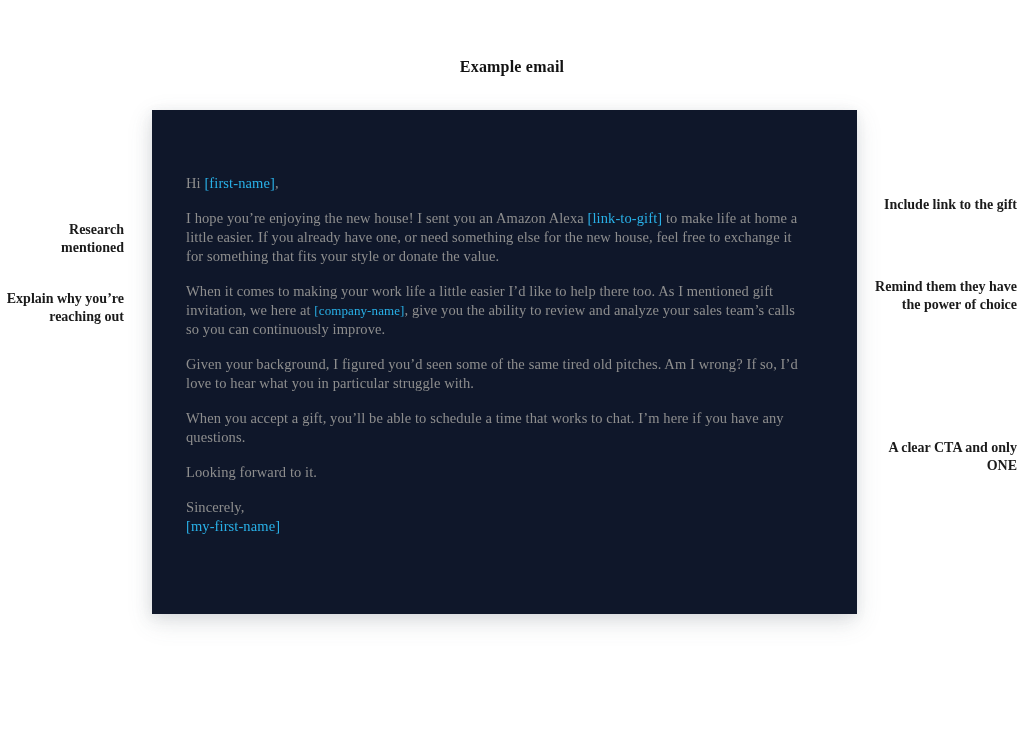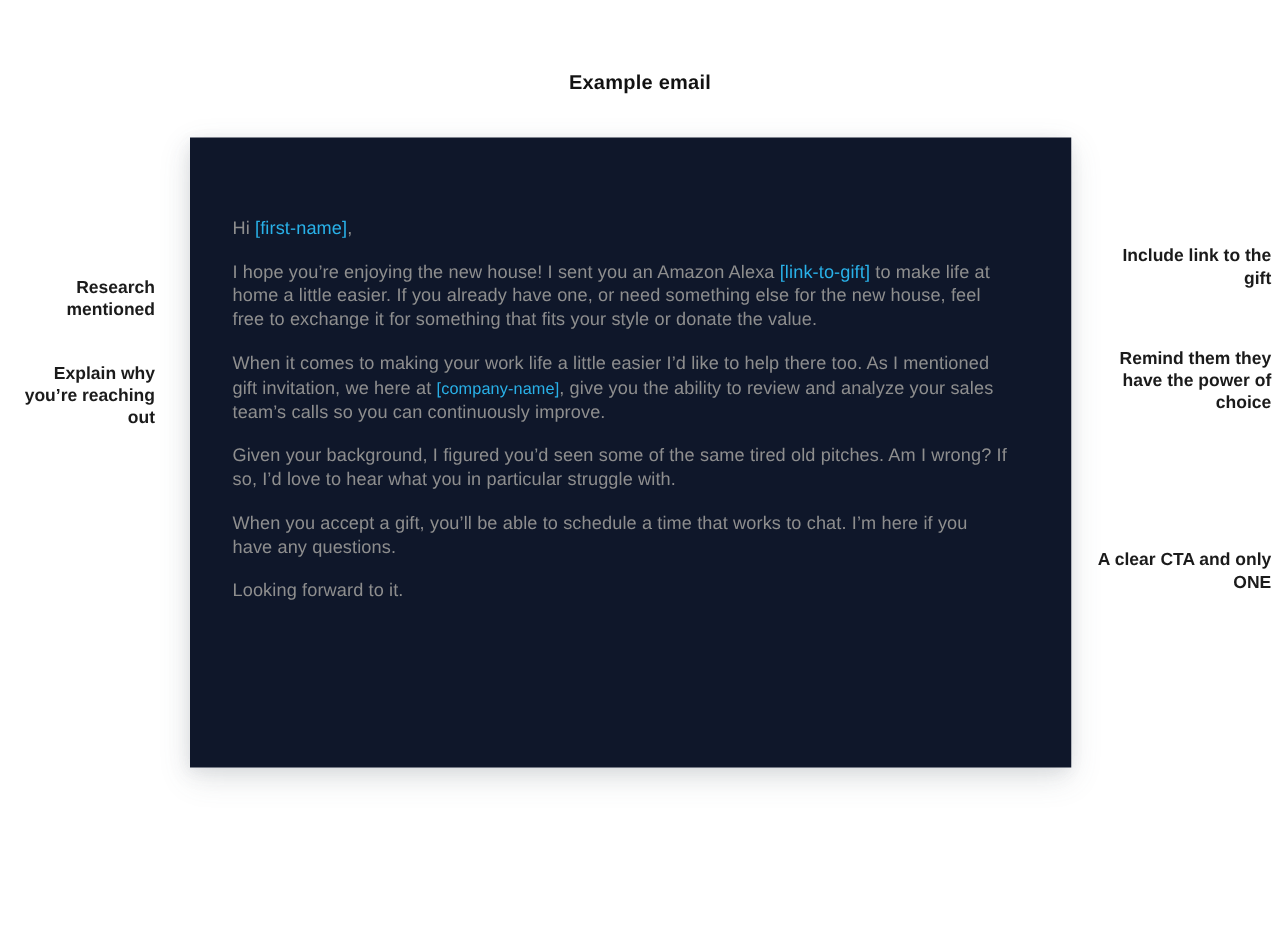--- a/index.html
+++ b/index.html
@@ -1,18 +1,18 @@
 <!DOCTYPE html>
 <html style="--merge-tag: #29b1e8; --body-text: #8e8e8e; --annotation-text: #1b1b1b;"><head>
 <meta charset="utf-8">
 <style>
   html,body{margin:0;padding:0;background:#ffffff;}
   .canvas{
     position:relative;width:1024px;height:745px;background:#ffffff;overflow:hidden;
-    font-family:Liberation Sans, sans-serif;
+    font-family:Liberation Serif, serif;
   }
   .page-title{
     position:absolute;top:58px;left:0;width:100%;margin:0;
     text-align:center;font-size:16px;font-weight:bold;color:#121212;letter-spacing:.2px;
   }
   .card{
     position:absolute;left:152px;top:110px;width:705px;height:504px;background:#0f172a;
     box-shadow:0 8px 24px rgba(95,105,115,.16),0 2px 10px rgba(95,105,115,.08),-4px 6px 16px rgba(95,105,115,.06);
   }
   .email-body{
@@ -47,20 +47,21 @@
   <div class="ann ann-left ann-left-2">Explain why you’re reaching out</div>
 
   <div class="card">
     <div class="email-body">
         <p class="email-paragraph"><span>Hi </span><span class="merge-tag">[first-name]</span><span>,</span></p>
         <p class="email-paragraph"><span>I hope you’re enjoying the new house! I sent you an Amazon Alexa </span><span class="merge-tag">[link-to-gift]</span><span> to make life at home a little easier. If you already have one, or need something else for the new house, feel free to exchange it for something that fits your style or donate the value.</span></p>
         <p class="email-paragraph"><span>When it comes to making your work life a little easier I’d like to help there too. As I mentioned gift invitation, we here at </span><span class="merge-tag small">[company-name]</span><span>, give you the ability to review and analyze your sales team’s calls so you can continuously improve.</span></p>
         <p class="email-paragraph"><span>Given your background, I figured you’d seen some of the same tired old pitches. Am I wrong? If so, I’d love to hear what you in particular struggle with.</span></p>
         <p class="email-paragraph"><span>When you accept a gift, you’ll be able to schedule a time that works to chat. I’m here if you have any questions.</span></p>
         <p class="email-paragraph"><span>Looking forward to it.</span></p>
+        <p class="email-paragraph"><span>Sincerely,</span><br><span class="merge-tag">[my-first-name]</span></p>
       </div>
   </div>
 
   <div class="ann ann-right ann-right-1">Include link to the gift</div>
 
   <div class="ann ann-right ann-right-2">Remind them they have the power of choice</div>
 
   <div class="ann ann-right ann-right-3">A clear CTA and only ONE</div>
 
 </div>

